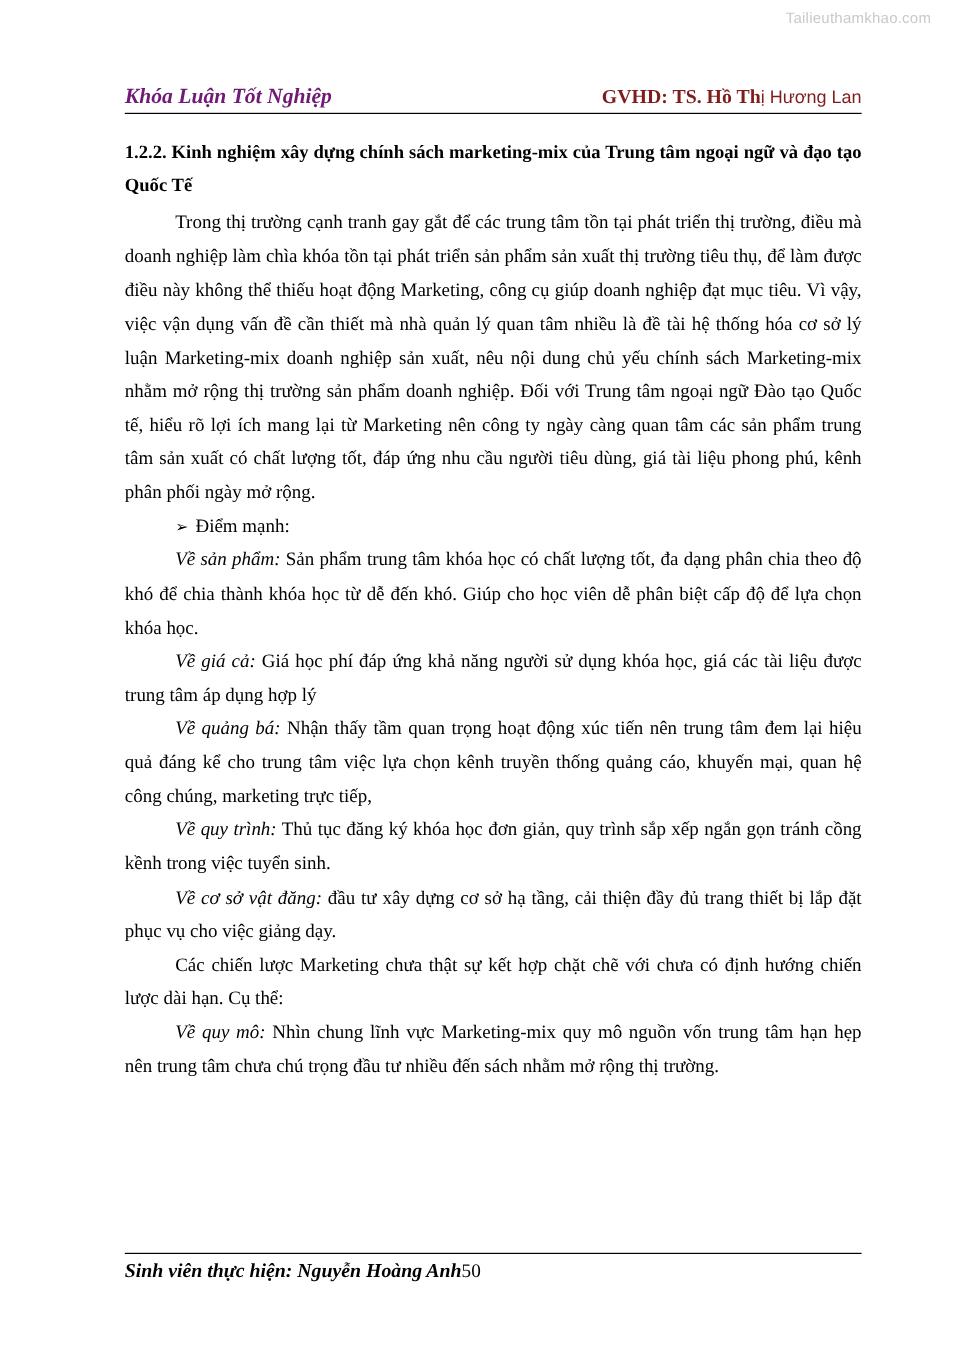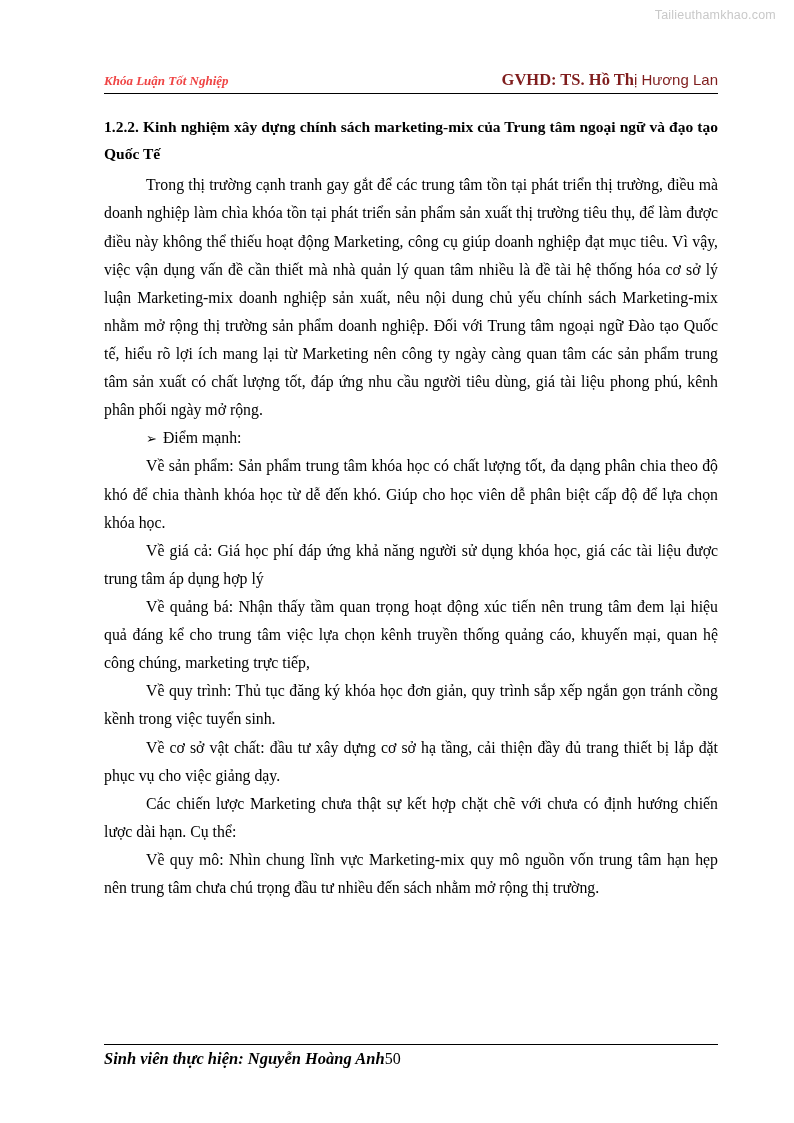--- a/index.html
+++ b/index.html
@@ -35,22 +35,22 @@
     display: flex;
     justify-content: space-between;
     align-items: baseline;
     border-bottom: 1.5px solid #000;
     padding-bottom: 3px;
     margin-bottom: 20px;
   }
   .header-left {
     font-weight: bold;
     font-style: italic;
-    font-size: 13px;
-    color: #ef4444;
+    font-size: 18px;
+    color: #701a75;
   }
   .header-right {
     font-weight: bold;
     font-size: 16.5px;
     color: #7f1d1d;
   }
   .header-right .plain {
     font-family: "Liberation Sans", sans-serif;
     font-weight: normal;
     font-size: 15px;
@@ -75,20 +75,21 @@
     line-height: 1.78;
     margin: 0;
     text-indent: 42px;
   }
   .bullet-glyph {
     font-family: "DejaVu Sans", sans-serif;
     font-size: 13px;
     padding-right: 6px;
   }
   .ital {
+    font-style: italic;
   }
   .footer {
     position: absolute;
     left: 104px;
     top: 1044px;
     width: 614px;
     border-top: 1.5px solid #000;
     padding-top: 4px;
     display: flex;
     justify-content: flex-start;
@@ -124,21 +125,21 @@
     <p class="bullet-line"><span class="bullet-glyph">➢</span><span>Điểm mạnh:</span></p>
 
     <p class="body"><span class="ital">Về sản phẩm:</span><span> Sản phẩm trung tâm khóa học có chất lượng tốt, đa dạng phân chia theo độ khó để chia thành khóa học từ dễ đến khó. Giúp cho học viên dễ phân biệt cấp độ để lựa chọn khóa học.</span></p>
 
     <p class="body"><span class="ital">Về giá cả:</span><span> Giá học phí đáp ứng khả năng người sử dụng khóa học, giá các tài liệu được trung tâm áp dụng hợp lý</span></p>
 
     <p class="body"><span class="ital">Về quảng bá:</span><span> Nhận thấy tầm quan trọng hoạt động xúc tiến nên trung tâm đem lại hiệu quả đáng kể cho trung tâm việc lựa chọn kênh truyền thống quảng cáo, khuyến mại, quan hệ công chúng, marketing trực tiếp,</span></p>
 
     <p class="body"><span class="ital">Về quy trình:</span><span> Thủ tục đăng ký khóa học đơn giản, quy trình sắp xếp ngắn gọn tránh cồng kềnh trong việc tuyển sinh.</span></p>
 
-    <p class="body"><span class="ital">Về cơ sở vật chất:</span><span> đầu tư xây dựng cơ sở hạ tầng, cải thiện đầy đủ trang thiết bị lắp đặt phục vụ cho việc giảng dạy.</span></p>
+    <p class="body"><span class="ital">Về cơ sở vật đăng:</span><span> đầu tư xây dựng cơ sở hạ tầng, cải thiện đầy đủ trang thiết bị lắp đặt phục vụ cho việc giảng dạy.</span></p>
 
 
     <p class="body">Các chiến lược Marketing chưa thật sự kết hợp chặt chẽ với chưa có định hướng chiến lược dài hạn. Cụ thể:</p>
 
     <p class="body"><span class="ital">Về quy mô:</span><span> Nhìn chung lĩnh vực Marketing-mix quy mô nguồn vốn trung tâm hạn hẹp nên trung tâm chưa chú trọng đầu tư nhiều đến sách nhằm mở rộng thị trường.</span></p>
 
   </div>
 
   <div class="footer">
     <div class="footer-left">Sinh viên thực hiện: Nguyễn Hoàng Anh</div>

